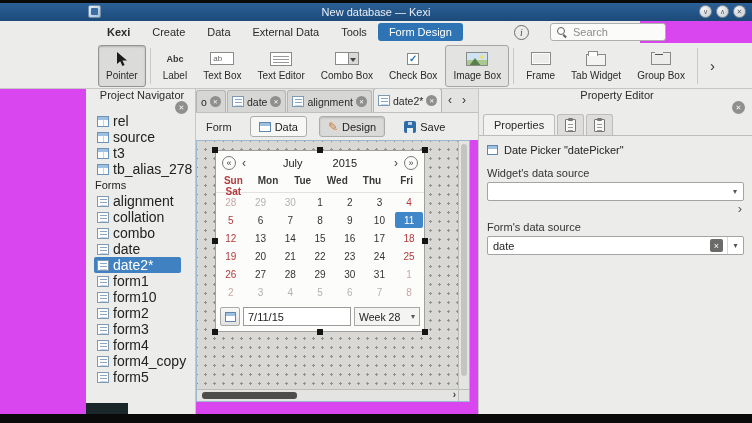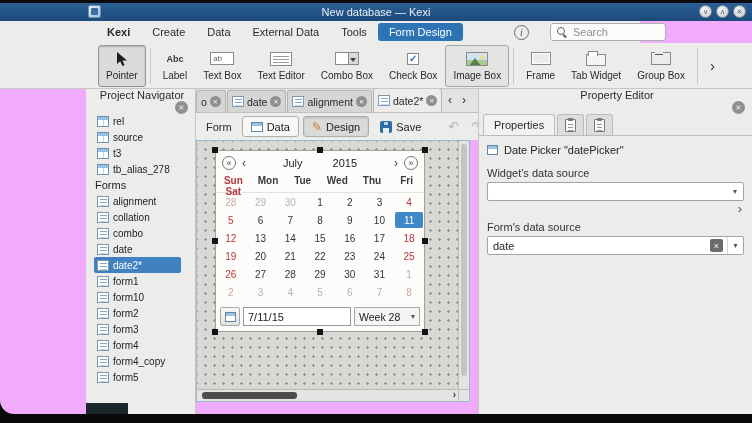--- a/index.html
+++ b/index.html
@@ -1,19 +1,19 @@
 <!DOCTYPE html>
 <html><head>
 <meta charset="utf-8">
 <style>
   * { margin:0; padding:0; box-sizing:border-box; }
   html,body { background:#000; }
   .screen { position:relative; width:752px; height:423px; background:#0a0a0a; overflow:hidden;
             font-family:"Liberation Sans", sans-serif; }
-  .window { position:absolute; left:0; top:3px; width:752px; height:411px; background:#f0abfc;border-radius:14px; }
+  .window { position:absolute; left:0; top:3px; width:752px; height:411px; background:#d946ef; }
 
   
   .titlebar { position:absolute; left:0; top:0; width:752px; height:18px;
               background:linear-gradient(180deg,#2b6096,#1c4a7a); }
   .app-icon { position:absolute; left:88px; top:2px; width:13px; height:13px; border-radius:2px;
               background:linear-gradient(135deg,#e8eef4,#9fc0da); border:1px solid #6f8faa; }
   .app-icon::after { content:''; position:absolute; left:2px; top:2px; width:7px; height:7px;
               background:#3a6ea5; border-radius:1px; }
   .titlebar-title { position:absolute; left:0; right:0; top:0; height:18px; line-height:18px;
               text-align:center; color:#e9eff6; font-size:11px; }
@@ -83,21 +83,21 @@
              border:1px solid #8a8a88; border-bottom:none; background:#fff; }
 
   
   .navigator { position:absolute; left:86px; top:86px; width:110px; height:325px; background:#ececea;
              border-right:1px solid #c6c6c4; overflow:hidden; }
   .panel-header { height:24px; display:flex; align-items:center; padding:0 7px 0 10px; font-size:11px;
              color:#2a2a2a;flex-direction:column; }
   .close-circle { margin-left:auto; width:13px; height:13px; border-radius:50%; background:#8f8f8d;
              color:#f4f4f2; font-size:7px; display:flex; align-items:center; justify-content:center; flex:none; }
   .nav-list { padding-left:8px; }
-  .nav-item { height:16px; display:flex; align-items:center; gap:4px; font-size:10px; color:#222;
+  .nav-item { height:16px; display:flex; align-items:center; gap:4px; font-size:14px; color:#222;
              padding:0 3px; white-space:nowrap; overflow:hidden; }
   .nav-item.selected { background:#3f81c1; color:#fff; border-radius:2px; margin-right:14px; }
   .nav-section { height:16px; font-size:11px; color:#222; display:flex; align-items:center; padding-left:1px; }
   .icon-table { width:12px; height:11px; border:1px solid #6d93b4; background:#fff; position:relative; flex:none; }
   .icon-table::before { content:''; position:absolute; left:0; right:0; top:0; height:3px; background:#9cc0de; }
   .icon-table::after { content:''; position:absolute; left:5px; top:3px; bottom:0; width:1px; background:#c4d6e6; }
   .icon-form { width:12px; height:11px; border:1px solid #7d9ab2; background:#fdfdfd; position:relative; flex:none; }
   .icon-form::before { content:''; position:absolute; left:2px; top:2px; width:7px; height:1px;
              background:#88a7c4; box-shadow:0 3px 0 #88a7c4, 0 6px 0 #c3d4e2; }
 
@@ -108,21 +108,21 @@
              color:#2a2a2a; background:#d6d6d4; border:1px solid #b4b4b2; border-bottom:none;
              border-radius:3px 3px 0 0; margin-right:1px; white-space:nowrap; flex:none; }
   .doc-tab.active { background:#ececea; height:24px; }
   .doc-tab.clipped { width:30px; overflow:hidden; }
   .tab-close { width:11px; height:11px; border-radius:50%; background:#8f8f8d; color:#fff; font-size:6px;
              display:flex; align-items:center; justify-content:center; flex:none; }
   .tab-scroll { align-self:center; font-size:12px; color:#333; padding:0 4px; }
 
   
   .form-toolbar { position:absolute; left:196px; top:110px; width:282px; height:27px; background:#ececea;
-             display:flex; align-items:center; gap:4px; padding-left:10px; }
+             display:flex; align-items:center; gap:12px; padding-left:10px; }
   .form-label { font-size:11px; color:#2a2a2a; margin-right:6px; }
   .mode-btn { height:21px; display:flex; align-items:center; gap:4px; padding:0 8px; font-size:11px;
              color:#222; border:1px solid #adadab; background:#f7f7f5; border-radius:3px; }
   .mode-btn.checked { background:#dadad8; box-shadow:inset 0 1px 2px rgba(0,0,0,.15); }
   .icon-data { width:12px; height:10px; background:#fff; border:1px solid #5f87ad; position:relative; flex:none; }
   .icon-data::before { content:''; position:absolute; left:0; right:0; top:0; height:3px; background:#9cc0de; }
   .icon-pencil { font-size:12px; color:#d07a2a; line-height:12px; }
   .flat-btn { height:21px; display:flex; align-items:center; gap:4px; padding:0 7px; font-size:11px; color:#222; }
   .icon-save { width:12px; height:12px; background:#2d6ca6; border-radius:2px; position:relative; flex:none; }
   .icon-save::before { content:''; position:absolute; left:3px; bottom:0; width:6px; height:5px; background:#e8eef4; }

